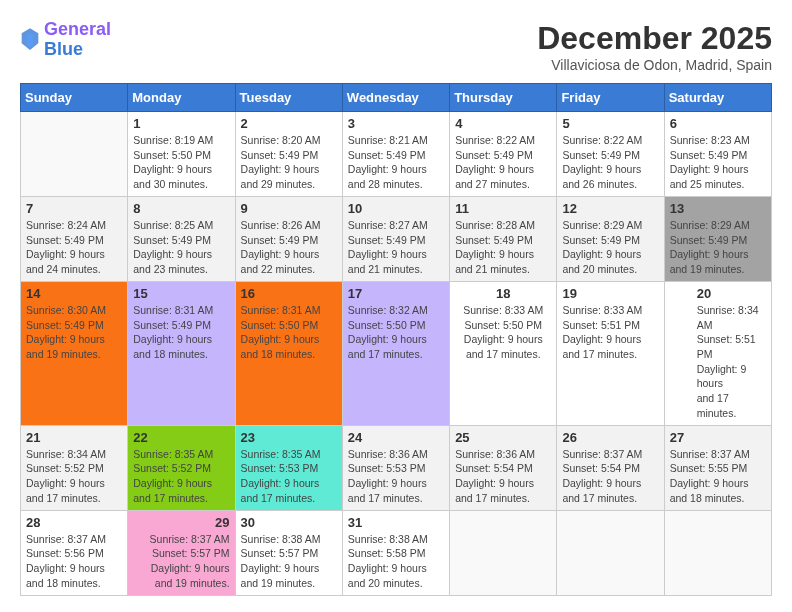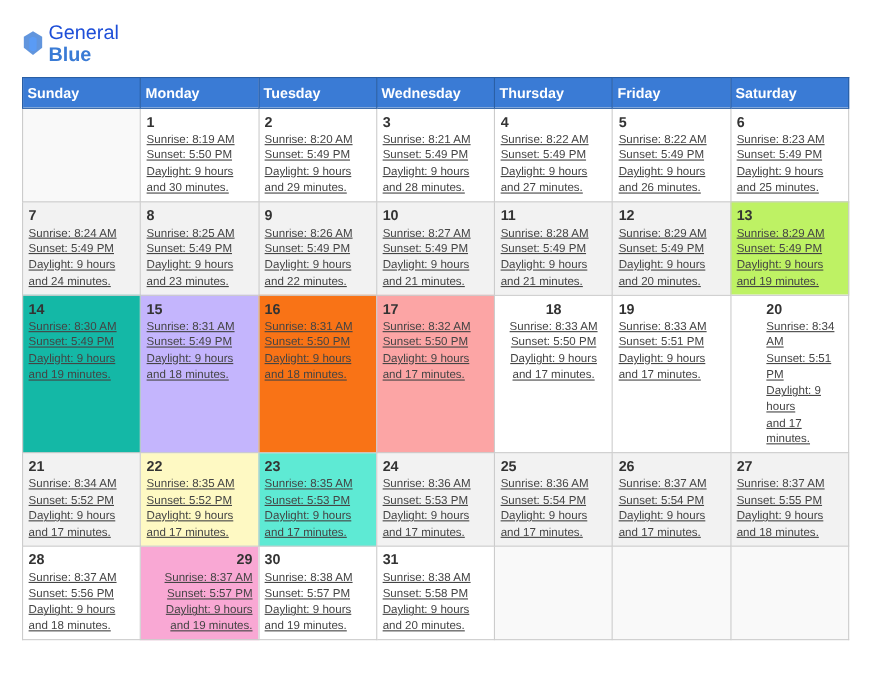--- a/index.html
+++ b/index.html
@@ -21,22 +21,22 @@
       align-items: center;
       gap: 4px;
     }
     .logo-text {
       display: flex;
       flex-direction: column;
       line-height: 1.1;
     }
     .logo-general {
       font-size: 18px;
-      font-weight: normal;
-      color: #1d4ed8;
+      font-weight: bold;
+      color: #8b5cf6;
     }
     .logo-blue {
       font-size: 18px;
       font-weight: bold;
       color: #3a7bd5;
     }
     .logo-icon {
       width: 20px;
       height: 28px;
     }
@@ -80,37 +80,40 @@
     .day-num {
       font-size: 13px;
       font-weight: bold;
       margin-bottom: 2px;
       color: #333;
     }
     .day-info {
       font-size: 10.5px;
       line-height: 1.4;
       color: #444;
-      text-decoration: underline;
     }
   </style>
 </head>
 <body>
 
 <div class="header">
   <div class="logo">
     <svg class="logo-icon" viewBox="0 0 24 32">
       <path d="M12 2 L22 8 L22 20 L12 28 L2 20 L2 8 Z" fill="#3a7bd5" opacity="0.8"></path>
       <path d="M8 10 Q12 6 16 10 L16 22 Q12 26 8 22 Z" fill="#5a9bf5"></path>
     </svg>
     <div class="logo-text">
       <span class="logo-general">General</span>
       <span class="logo-blue">Blue</span>
     </div>
   </div>
+  <div class="title-block">
+    <div class="month-title">December 2025</div>
+    <div class="location">Villaviciosa de Odon, Madrid, Spain</div>
+  </div>
 </div>
 
 <table class="calendar">
   <thead>
     <tr>
     <th>Sunday</th>
         <th>Monday</th>
         <th>Tuesday</th>
         <th>Wednesday</th>
         <th>Thursday</th>
@@ -200,51 +203,51 @@
 Daylight: 9 hours
 and 21 minutes.</div>
         </td>
         <td style="background-color: rgb(242, 242, 242);">
           <div class="day-num">12</div>
           <div class="day-info" style="white-space: pre-line;">Sunrise: 8:29 AM
 Sunset: 5:49 PM
 Daylight: 9 hours
 and 20 minutes.</div>
         </td>
-        <td style="background-color: #bef264;">
+        <td style="background-color: #a3a3a3;">
           <div class="day-num">13</div>
           <div class="day-info" style="white-space: pre-line;">Sunrise: 8:29 AM
 Sunset: 5:49 PM
 Daylight: 9 hours
 and 19 minutes.</div>
         </td>
       </tr>
       <tr style="background-color: rgb(255, 255, 255);">
-        <td style="background-color: #14b8a6;">
+        <td style="background-color: #f97316;">
           <div class="day-num">14</div>
           <div class="day-info" style="white-space: pre-line;">Sunrise: 8:30 AM
 Sunset: 5:49 PM
 Daylight: 9 hours
 and 19 minutes.</div>
         </td>
         <td style="background-color: #c4b5fd;">
           <div class="day-num">15</div>
           <div class="day-info" style="white-space: pre-line;">Sunrise: 8:31 AM
 Sunset: 5:49 PM
 Daylight: 9 hours
 and 18 minutes.</div>
         </td>
         <td style="background-color: #f97316;">
           <div class="day-num">16</div>
           <div class="day-info" style="white-space: pre-line;">Sunrise: 8:31 AM
 Sunset: 5:50 PM
 Daylight: 9 hours
 and 18 minutes.</div>
         </td>
-        <td style="background-color: #fca5a5;">
+        <td style="background-color: #c4b5fd;">
           <div class="day-num">17</div>
           <div class="day-info" style="white-space: pre-line;">Sunrise: 8:32 AM
 Sunset: 5:50 PM
 Daylight: 9 hours
 and 17 minutes.</div>
         </td>
         <td style="background-color: rgb(255, 255, 255); text-align: center;">
           <div class="day-num">18</div>
           <div class="day-info" style="white-space: pre-line;">Sunrise: 8:33 AM
 Sunset: 5:50 PM
@@ -267,21 +270,21 @@
         </td>
       </tr>
       <tr style="background-color: rgb(242, 242, 242);">
         <td style="background-color: rgb(242, 242, 242);">
           <div class="day-num">21</div>
           <div class="day-info" style="white-space: pre-line;">Sunrise: 8:34 AM
 Sunset: 5:52 PM
 Daylight: 9 hours
 and 17 minutes.</div>
         </td>
-        <td style="background-color: #fef9c3;">
+        <td style="background-color: #84cc16;">
           <div class="day-num">22</div>
           <div class="day-info" style="white-space: pre-line;">Sunrise: 8:35 AM
 Sunset: 5:52 PM
 Daylight: 9 hours
 and 17 minutes.</div>
         </td>
         <td style="background-color: #5eead4;">
           <div class="day-num">23</div>
           <div class="day-info" style="white-space: pre-line;">Sunrise: 8:35 AM
 Sunset: 5:53 PM

